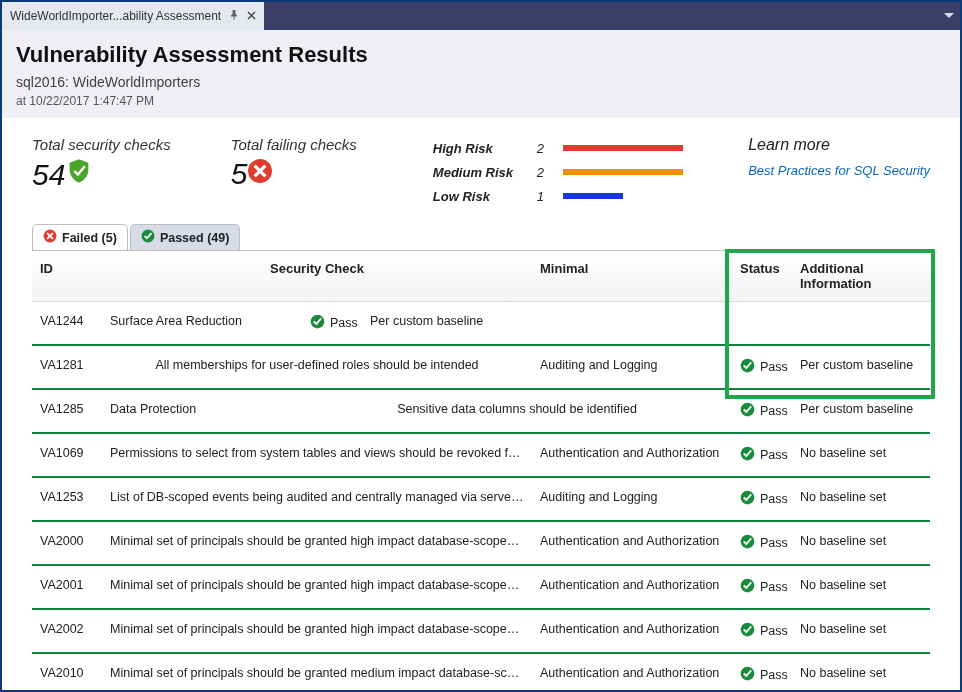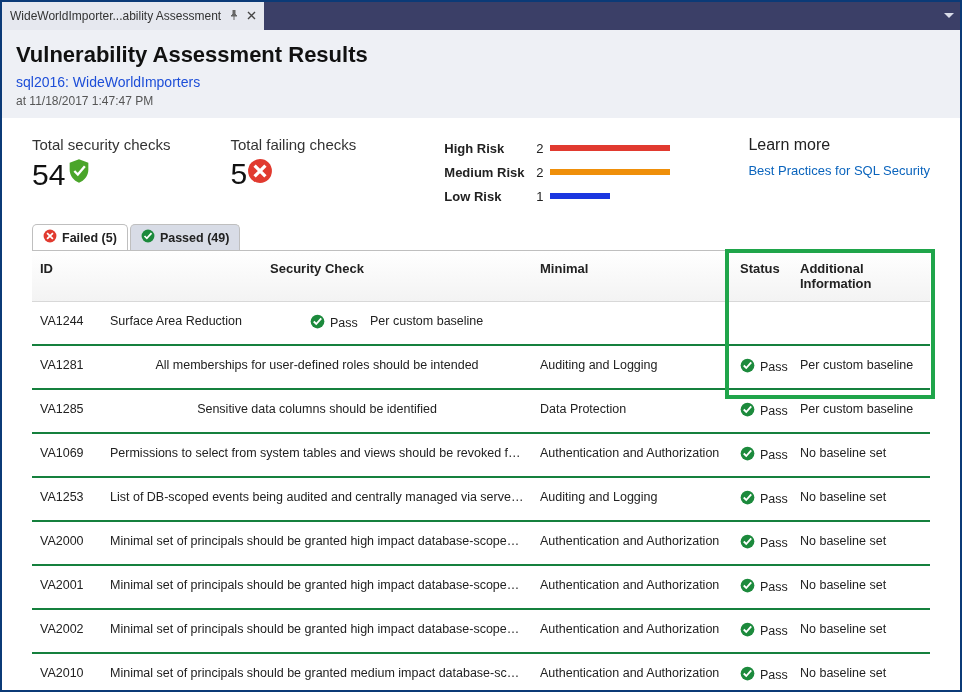--- a/index.html
+++ b/index.html
@@ -7,32 +7,32 @@
   
   .tab-strip { background: #3b3f67; height: 28px; display: flex; align-items: stretch; }
   .tab-strip-spacer { flex: 1; }
   .doc-tab { background: #e6e8ef; display: flex; align-items: center; padding: 0 8px; gap: 8px; font-size: 12px; color: #333; }
   .doc-tab .pin { color: #666; }
   .doc-tab .close { color: #444; }
   .tab-strip .menu-down { width: 22px; display:flex; align-items:center; justify-content:center; color:#d9dce8; }
   
   .header { background: #eef0f5; padding: 12px 14px 10px 14px; }
   .header h1 { font-size: 22px; font-weight: 700; color: #111; margin-bottom: 6px; }
-  .sub1 { font-size: 14px; color: #1d4ed8; margin-bottom: 4px; }
+  .sub1 { font-size: 14px; color: #404040; margin-bottom: 4px; }
   .sub2 { font-size: 12px; color: #555; }
   
-  .summary { display: flex; padding: 18px 30px 16px 30px; align-items: flex-start; }
+  .summary { display: flex; padding: 18px 30px 16px 30px; align-items: flex-start; font-style: italic; }
   .metric { margin-right: 60px; }
   .metric-label { font-size: 15px; color: #333; margin-bottom: 4px; }
   .metric-val { font-size: 30px; font-weight: 400; color: #111; display: flex; align-items: center; }
   .shield-icon { width: 28px; height: 28px; }
   .x-circle-icon { width: 26px; height: 26px; }
   
   .risks { margin-left: 16px; }
-  .risk-row { display: flex; align-items: center; height: 24px; gap: 2px; margin-left: 12px; }
+  .risk-row { display: flex; align-items: center; height: 24px; gap: 14px; }
   .risk-label { width: 90px; font-size: 13px; font-weight: 600; color: #222; }
   .risk-count { width: 12px; font-size: 13px; color: #222; }
   .risk-bar { width: 120px; height: 6px; }
   .risk-bar.red { background: #e13a2f; }
   .risk-bar.orange { background: #ef8f0a; }
   .risk-bar.blue { background: #1a36e0; width: 60px; }
   
   .learn { margin-left: auto; }
   .learn h3 { font-size: 16px; font-weight: 400; color: #222; margin-bottom: 8px; }
   .learn a { color: #0a64bd; text-decoration: none; font-size: 13px; display: block; line-height: 1.4; }
@@ -80,21 +80,21 @@
   <div class="menu-down">
     <svg width="10" height="6" viewBox="0 0 10 6">
         <path d="M0 0 L5 5 L10 0 Z" fill="#d9dce8"></path>
       </svg>
   </div>
 </div>
 
 <div class="header">
   <h1>Vulnerability Assessment Results</h1>
   <div class="sub1">sql2016:  WideWorldImporters</div>
-  <div class="sub2">at 11/18/2017 1:47:47 PM</div>
+  <div class="sub2">at 10/22/2017 1:47:47 PM</div>
 </div>
 
 <div class="summary">
   <div class="metric">
     <div class="metric-label">Total security checks</div>
     <div class="metric-val">
       <span>54</span>
       <span>
         <svg class="shield-icon" viewBox="0 0 24 24">
             <path d="M12 2 L20 5 V11 C20 16 16.5 20.5 12 22 C7.5 20.5 4 16 4 11 V5 Z" fill="#4aa52a"></path>
@@ -194,22 +194,22 @@
                 <circle cx="12" cy="12" r="11" fill="#1c8a3c"></circle>
                 <path d="M6 12 L10 16 L18 7" stroke="#fff" stroke-width="3" fill="none"></path>
               </svg></span>
             <span>Pass</span>
           </span>
         </div>
         <div class="c c-ai">Per custom baseline</div>
       </div>
       <div class="trow">
         <div class="c c-id">VA1285</div>
+        <div class="c c-cat">Data Protection</div>
         <div class="c c-sc">Sensitive data columns should be identified</div>
-        <div class="c c-cat">Data Protection</div>
         <div class="c c-st">
           <span class="c-st-inner">
             <span><svg class="pass-icon" viewBox="0 0 24 24">
                 <circle cx="12" cy="12" r="11" fill="#1c8a3c"></circle>
                 <path d="M6 12 L10 16 L18 7" stroke="#fff" stroke-width="3" fill="none"></path>
               </svg></span>
             <span>Pass</span>
           </span>
         </div>
         <div class="c c-ai">Per custom baseline</div>

